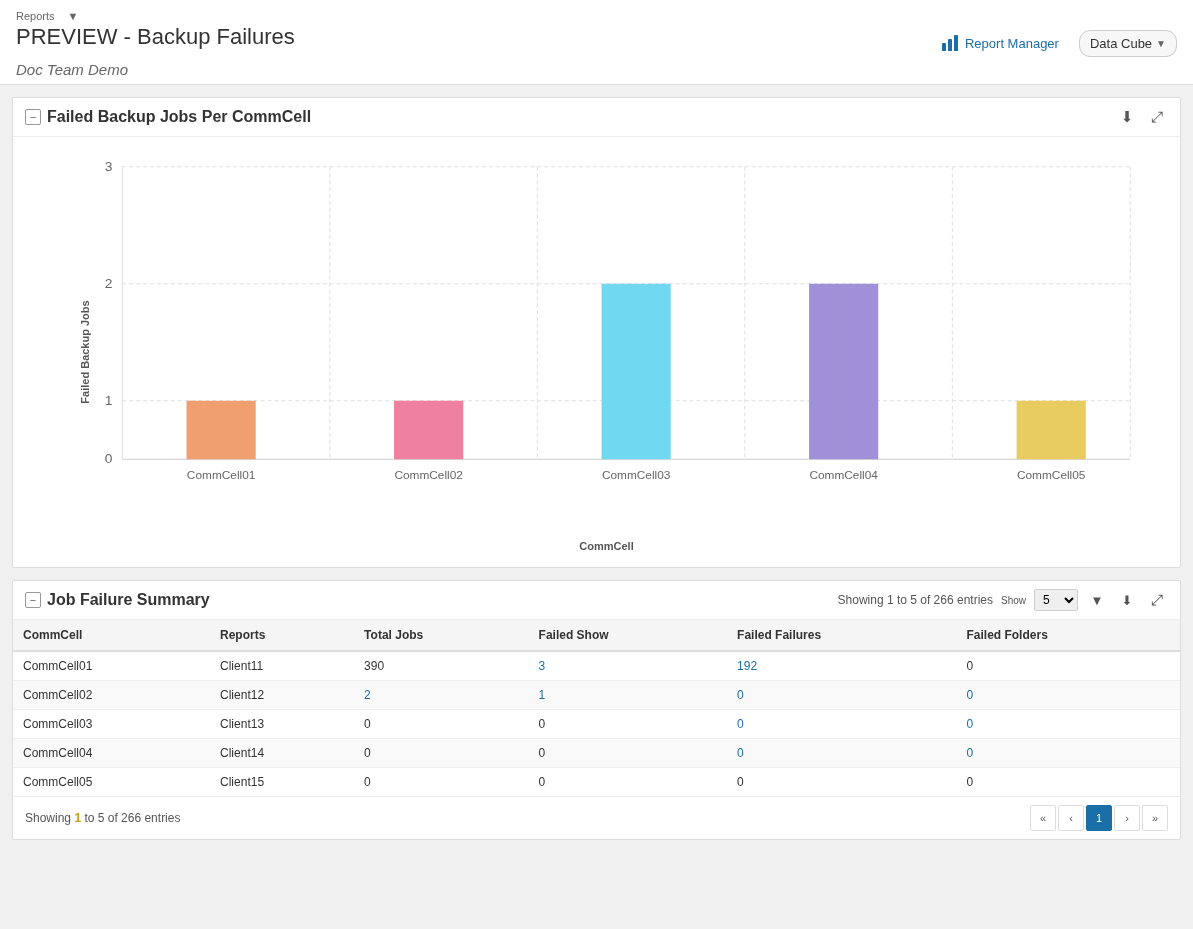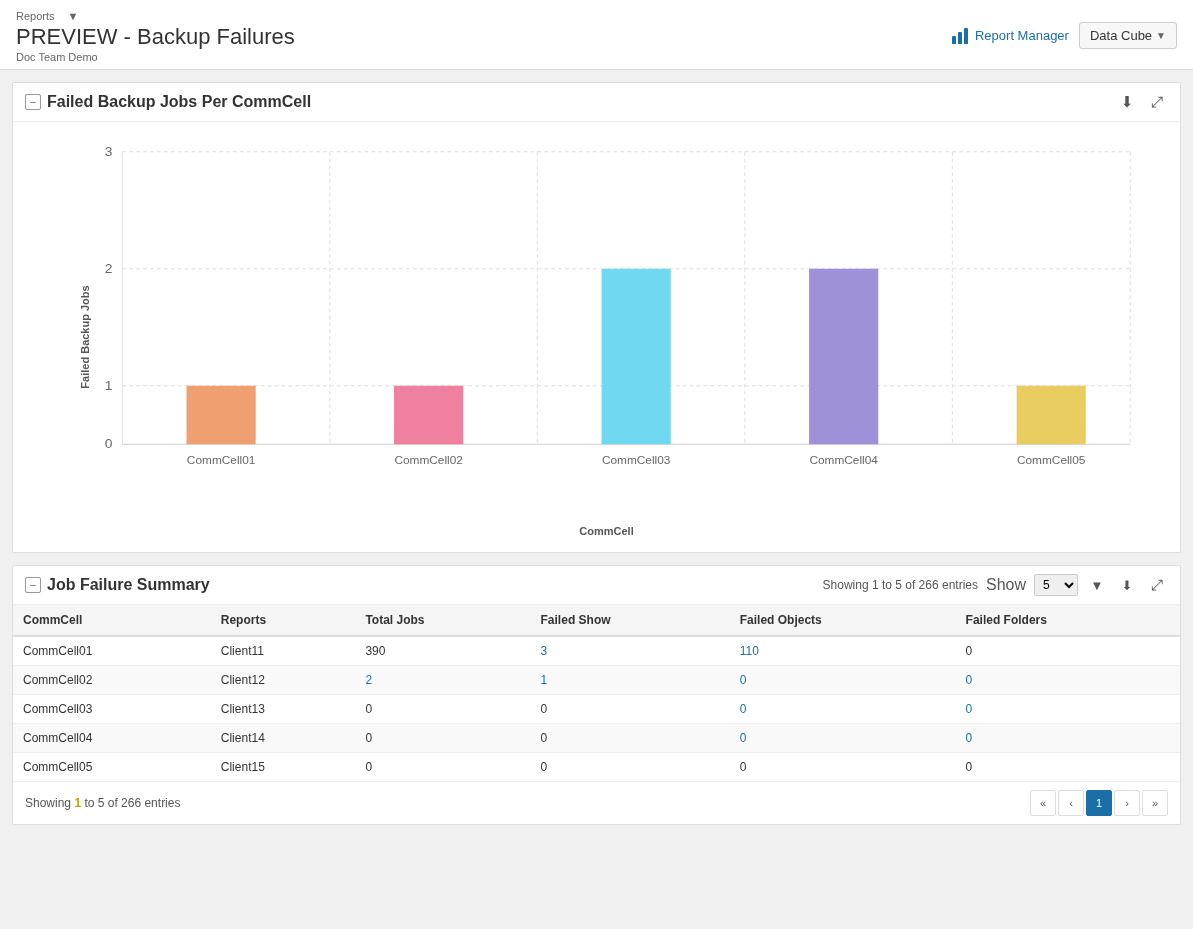--- a/index.html
+++ b/index.html
@@ -3,29 +3,29 @@
   <meta charset="utf-8">
   <style>
     * { box-sizing: border-box; margin: 0; padding: 0; }
     body { font-family: Arial, sans-serif; font-size: 13px; background: #f0f0f0; color: #333; }
 
     
     .header { background: #fff; border-bottom: 1px solid #ddd; padding: 8px 16px 6px 16px; display: flex; align-items: center; justify-content: space-between; }
     .header-left {}
     .breadcrumb { font-size: 11px; color: #666; margin-bottom: 2px; cursor: pointer; display: inline-flex; align-items: center; gap: 13px; }
     .page-title { font-size: 22px; font-weight: normal; color: #333; }
-    .subtitle { font-size: 11px; color: #666; margin-top: 1px; }
-    .header-right { display: flex; align-items: center; gap: 10px; }
+    .subtitle { font-size: 15px; color: #666; margin-top: 11px; font-style: italic; }
+    .header-right { display: flex; align-items: center; gap: 20px; }
     .report-manager-btn { display: flex; align-items: center; gap: 5px; color: #1a6fa8; font-size: 13px; cursor: pointer; text-decoration: none; }
     .report-manager-icon { width: 18px; height: 16px; display: flex; align-items: flex-end; gap: 2px; }
     .report-manager-icon span { background: #1a6fa8; width: 4px; border-radius: 1px 1px 0 0; }
     .report-manager-icon span:nth-child(1) { height: 8px; }
     .report-manager-icon span:nth-child(2) { height: 12px; }
     .report-manager-icon span:nth-child(3) { height: 16px; }
-    .datacube-btn { display: flex; align-items: center; gap: 4px; border: 1px solid #ccc; background: #f7f7f7; border-radius: 3px; padding: 5px 10px; cursor: pointer; font-size: 13px; color: #333; }
+    .datacube-btn { display: flex; align-items: center; gap: 4px; border: 1px solid #ccc; background: #f7f7f7; border-radius: 11px; padding: 5px 10px; cursor: pointer; font-size: 13px; color: #333; }
     .datacube-btn .chevron { font-size: 10px; color: #666; }
 
     
     .main { padding: 12px; display: flex; flex-direction: column; gap: 12px; }
 
     
     .panel { background: #fff; border: 1px solid #ddd; border-radius: 2px; }
     .panel-header { display: flex; align-items: center; justify-content: space-between; padding: 8px 12px; border-bottom: 1px solid #eee; }
     .panel-title-area { display: flex; align-items: center; gap: 6px; }
     .collapse-btn { width: 16px; height: 16px; border: 1px solid #999; border-radius: 2px; display: flex; align-items: center; justify-content: center; cursor: pointer; font-size: 11px; color: #666; background: #fff; }
@@ -151,52 +151,52 @@
       <div class="panel-title-area">
         <div class="collapse-btn">
           <span>−</span>
         </div>
         <span class="panel-title">Job Failure Summary</span>
       </div>
       <div style="display:flex;align-items:center;gap:8px;">
         <span class="table-info">
           <span>Showing 1 to 5 of 266 entries</span>
         </span>
-        <span style="font-size:16px;color:#555;">Show</span>
+        <span style="font-size:10px;color:#555;">Show</span>
         <select class="show-select">
           <option>5</option>
           <option>10</option>
           <option>25</option>
           <option>50</option>
         </select>
         <div class="icon-btn" style="font-size:13px;">▼</div>
         <div class="icon-btn" style="font-size:13px;">⬇</div>
         <div class="icon-btn">⤢</div>
       </div>
     </div>
 
     <table class="data-table">
       <thead>
         <tr>
           <th>CommCell</th>
           <th>Reports</th>
           <th>Total Jobs</th>
           <th>Failed Show</th>
-          <th>Failed Objects</th>
+          <th>Failed Failures</th>
           <th>Failed Folders</th>
         </tr>
       </thead>
       <tbody id="table-body">
 
       <tr>
             <td>CommCell01</td>
             <td>Client11</td>
             <td>390</td>
             <td class="link">3</td>
-            <td class="link">110</td>
+            <td class="link">192</td>
             <td>0</td>
           </tr>
           <tr>
             <td>CommCell02</td>
             <td>Client12</td>
             <td class="link">2</td>
             <td class="link">1</td>
             <td class="link">0</td>
             <td class="link">0</td>
           </tr>

